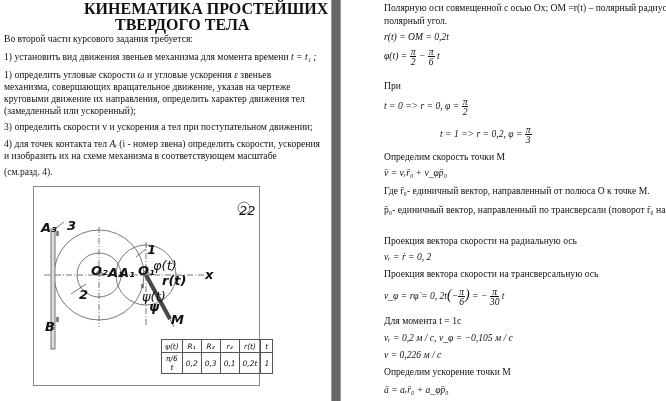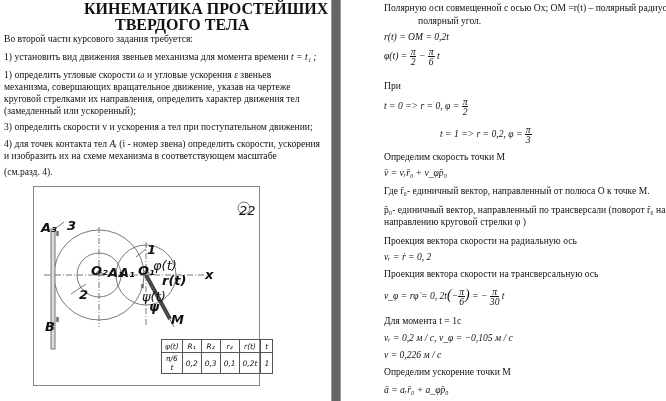--- a/index.html
+++ b/index.html
@@ -34,21 +34,21 @@
     <span class="m">t = t₁ ;</span>
   </div>
   <div class="t" style="left:4px;top:69px;">
     <span>1) определить угловые скорости</span>
     <span class="m">ω</span>
     <span>и угловые ускорения</span>
     <span class="m">ε</span>
     <span>звеньев</span>
   </div>
   <div class="t" style="left:4px;top:81px;">механизма, совершающих вращательное движение, указав на чертеже</div>
-  <div class="t" style="left:4px;top:93px;">круговой стрелками их направления, определить характер движения тел</div>
+  <div class="t" style="left:4px;top:93px;">круговыми движение их направления, определить характер движения тел</div>
   <div class="t" style="left:4px;top:105px;">(замедленный или ускоренный);</div>
   <div class="t" style="left:4px;top:121px;">3) определить скорости v и ускорения a тел при поступательном движении;</div>
   <div class="t" style="left:4px;top:138px;">
     <span>4) для точек контакта тел</span>
     <span class="m">Aᵢ</span>
     <span>(i - номер звена) определить скорости, ускорения</span>
   </div>
   <div class="t" style="left:4px;top:150px;">и изобразить их на схеме механизма в соответствующем масштабе</div>
   <div class="t" style="left:4px;top:166px;">(см.разд. 4).</div>
 
@@ -112,21 +112,21 @@
       </tr>
     </tbody>
       </table>
   </div>
 </div>
 
 <div class="gap"></div>
 
 <div class="page" id="page-right">
   <div class="t" style="left:43px;top:2px;">Полярную оси совмещенной с осью Ox; OM =r(t) – полярный радиус φ(t)-</div>
-  <div class="t" style="left:43px;top:15px;margin-left:34px;">полярный угол.</div>
+  <div class="t" style="left:43px;top:15px;">полярный угол.</div>
   <div class="t m" style="left:43px;top:31px;">r(t) = OM = 0,2t</div>
   <div class="t m" style="left:43px;top:44px;line-height:24px;">
     <span>φ(t) =</span>
     <span class="frac"><span class="num">π</span><span>2</span></span>
     <span>−</span>
     <span class="frac"><span class="num">π</span><span>6</span></span>
     <span>t</span>
   </div>
   <div class="t" style="left:43px;top:80px;">При</div>
   <div class="t m" style="left:43px;top:95px;line-height:22px;">
@@ -134,21 +134,20 @@
     <span class="frac"><span class="num">π</span><span>2</span></span>
   </div>
   <div class="t m" style="left:53px;top:123px;line-height:22px;margin-left:46px;">
     <span>t = 1 =&gt; r = 0,2,  φ =</span>
     <span class="frac"><span class="num">π</span><span>3</span></span>
   </div>
   <div class="t" style="left:43px;top:151px;">Определим скорость точки М</div>
   <div class="t m" style="left:43px;top:167px;">v̄ = vᵣr̄₀ + v_φp̄₀</div>
   <div class="t" style="left:43px;top:185px;">Где r̄₀- единичный вектор, направленный от полюса О к точке М.</div>
   <div class="t" style="left:43px;top:204px;">p̄₀- единичный вектор, направленный по трансверсали (поворот r̄₀ на 90 по</div>
-  <div class="t" style="left:43px;top:216px;">направлению круговой стрелки φ )</div>
   <div class="t" style="left:43px;top:235px;">Проекция вектора скорости на радиальную ось</div>
   <div class="t m" style="left:43px;top:251px;">vᵣ = ṙ = 0, 2</div>
   <div class="t" style="left:43px;top:268px;">Проекция вектора скорости на трансверсальную ось</div>
   <div class="t m" style="left:43px;top:284px;line-height:22px;">
     <span>v_φ = rφ̇ = 0, 2t</span><span style="font-size:14px;">(</span>−<span class="frac"><span class="num">π</span><span>6</span></span><span style="font-size:14px;">)</span>
     <span>= −</span>
     <span class="frac"><span class="num">π</span><span>30</span></span>
     <span>t</span>
   </div>
   <div class="t" style="left:43px;top:315px;text-align:right;">Для момента t = 1c</div>

